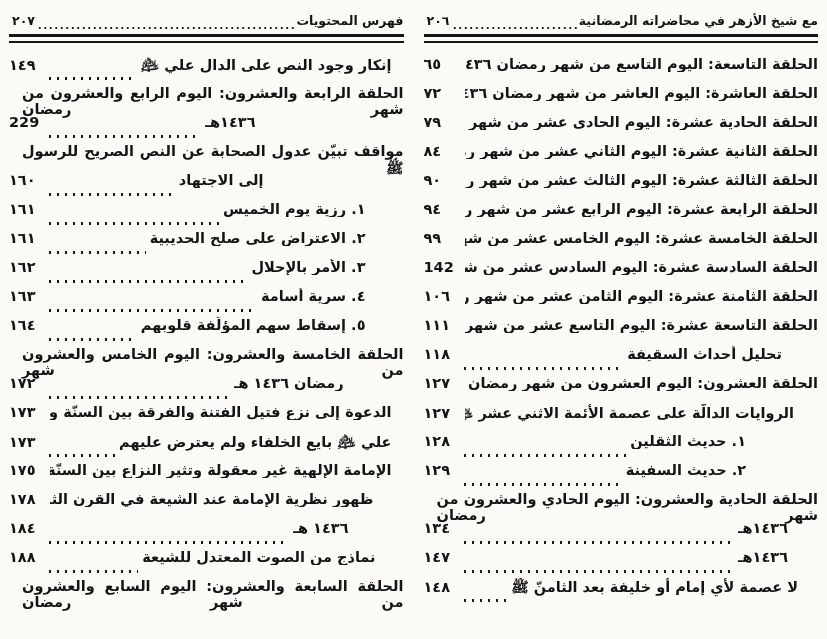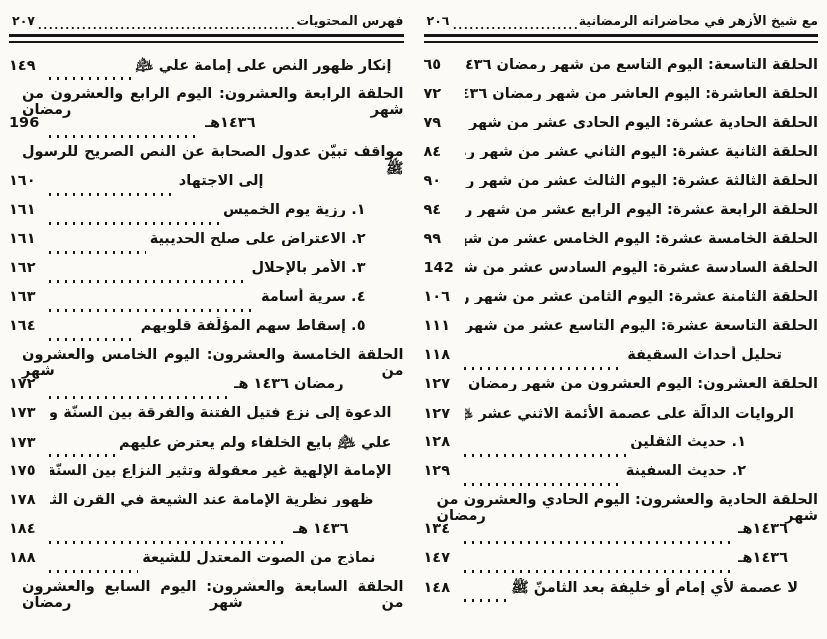--- a/index.html
+++ b/index.html
@@ -210,31 +210,31 @@
 
   <section class="page">
     <div class="page-head">
       <span class="head-title">فهرس المحتويات</span>
       <span class="head-dots"></span>
       <span class="head-num">٢٠٧</span>
     </div>
     <div class="rule"></div>
     <div class="entries">
         <div class="entry" style="padding-right: 12px;">
-          <span class="t">إنكار ظهور النص على إمامة علي ﵇</span>
+          <span class="t">إنكار وجود النص على الدال علي ﵇</span>
           <span class="dots"></span>
           <span class="num">١٤٩</span>
         </div>
         <div class="entry spread-line">
           <span class="t">الحلقة الرابعة والعشرون: اليوم الرابع والعشرون من شهر رمضان</span>
         </div>
         <div class="entry" style="padding-right: 148px;">
           <span class="t">١٤٣٦هـ</span>
           <span class="dots"></span>
-          <span class="num">196</span>
+          <span class="num">229</span>
         </div>
         <div class="entry spread-line">
           <span class="t">مواقف تبيّن عدول الصحابة عن النص الصريح للرسول ﷺ</span>
         </div>
         <div class="entry" style="padding-right: 140px;">
           <span class="t">إلى الاجتهاد</span>
           <span class="dots"></span>
           <span class="num">١٦٠</span>
         </div>
         <div class="entry" style="padding-right: 38px;">

